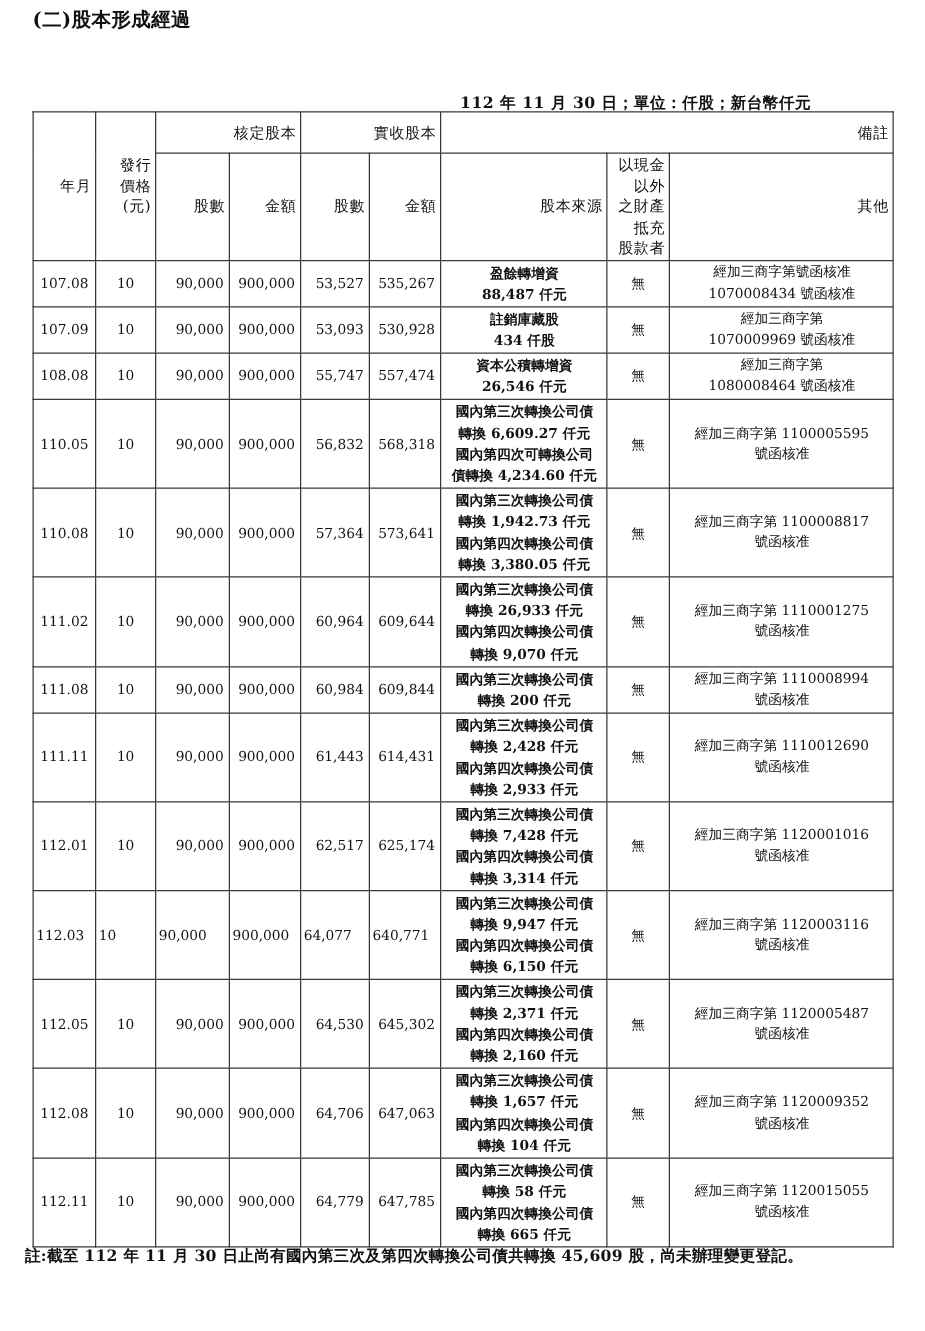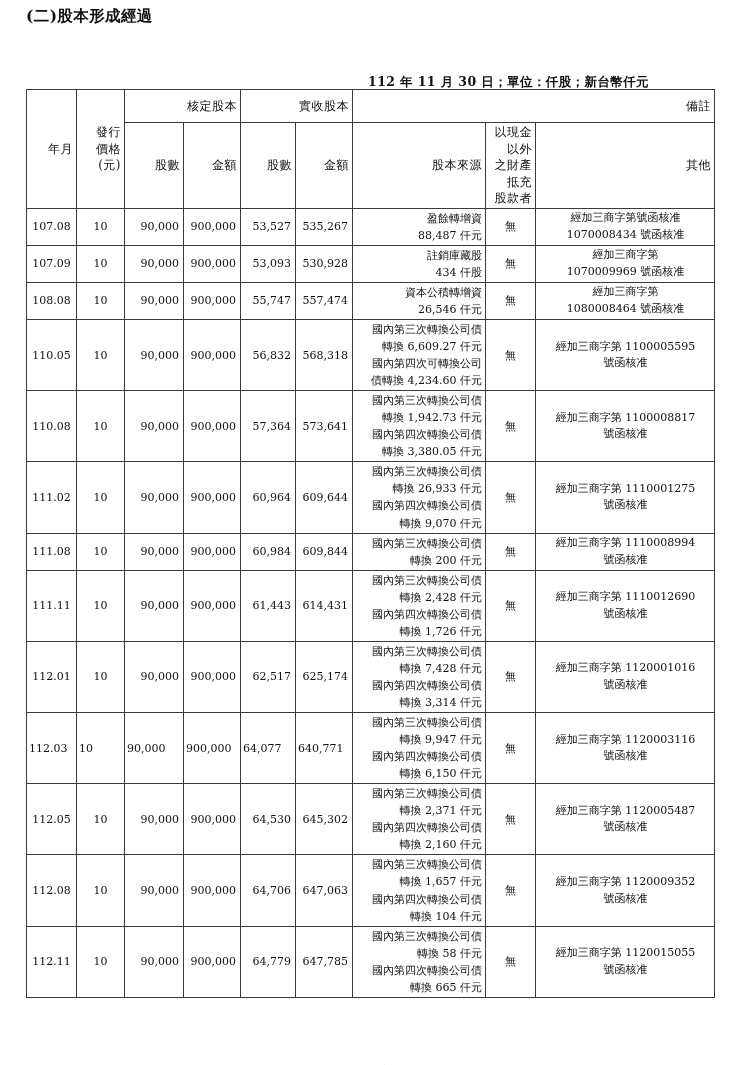--- a/index.html
+++ b/index.html
@@ -89,21 +89,21 @@
   .col-auth-amt{ width: 57px; }
   .col-paid-sh { width: 55px; }
   .col-paid-amt{ width: 57px; }
   .col-source  { width: 133px; }
   .col-noncash { width: 50px; }
   .col-other   { width: 179px; }
 
   td.c-ym      { text-align: center; }
   td.c-price   { text-align: center; }
   td.c-num     { text-align: right; padding-right: 4px; }
-  td.c-source  { text-align: right; padding-left: 4px; line-height: 1.55; }
+  td.c-source  { text-align: center; padding-left: 4px; line-height: 1.55; font-weight: bold; }
   td.c-noncash { text-align: center; }
   td.c-other   { text-align: center; padding-left: 4px; line-height: 1.5; }
 
   
   tr.row-shift td.c-ym,
   tr.row-shift td.c-price,
   tr.row-shift td.c-num { text-align: left; padding-left: 2px; }
 
   .src-line { display: block; white-space: nowrap; }
   .other-line { display: block; white-space: nowrap; }
@@ -309,21 +309,21 @@
           <td class="c-ym">111.11</td>
           <td class="c-price">10</td>
           <td class="c-num">90,000</td>
           <td class="c-num">900,000</td>
           <td class="c-num">61,443</td>
           <td class="c-num">614,431</td>
           <td class="c-source">
             <span class="src-line">國內第三次轉換公司債</span>
             <span class="src-line">轉換 2,428 仟元</span>
             <span class="src-line">國內第四次轉換公司債</span>
-            <span class="src-line">轉換 1,726 仟元</span>
+            <span class="src-line">轉換 2,933 仟元</span>
           </td>
           <td class="c-noncash">無</td>
           <td class="c-other">
             <span class="other-line">經加三商字第 1110012690</span>
             <span class="other-line">號函核准</span>
           </td>
         </tr>
         <tr>
           <td class="c-ym">112.01</td>
           <td class="c-price">10</td>
@@ -415,16 +415,17 @@
           </td>
           <td class="c-noncash">無</td>
           <td class="c-other">
             <span class="other-line">經加三商字第 1120015055</span>
             <span class="other-line">號函核准</span>
           </td>
         </tr>
       </tbody>
   </table>
 
+  <div class="table-note">註:截至 112 年 11 月 30 日止尚有國內第三次及第四次轉換公司債共轉換 45,609 股，尚未辦理變更登記。</div>
 
   <div class="closing-line">2.最近三年度及截至公開說明書刊印日止私募普通股之辦理情形：無。</div>
 
 </div>
 
 </body></html>

